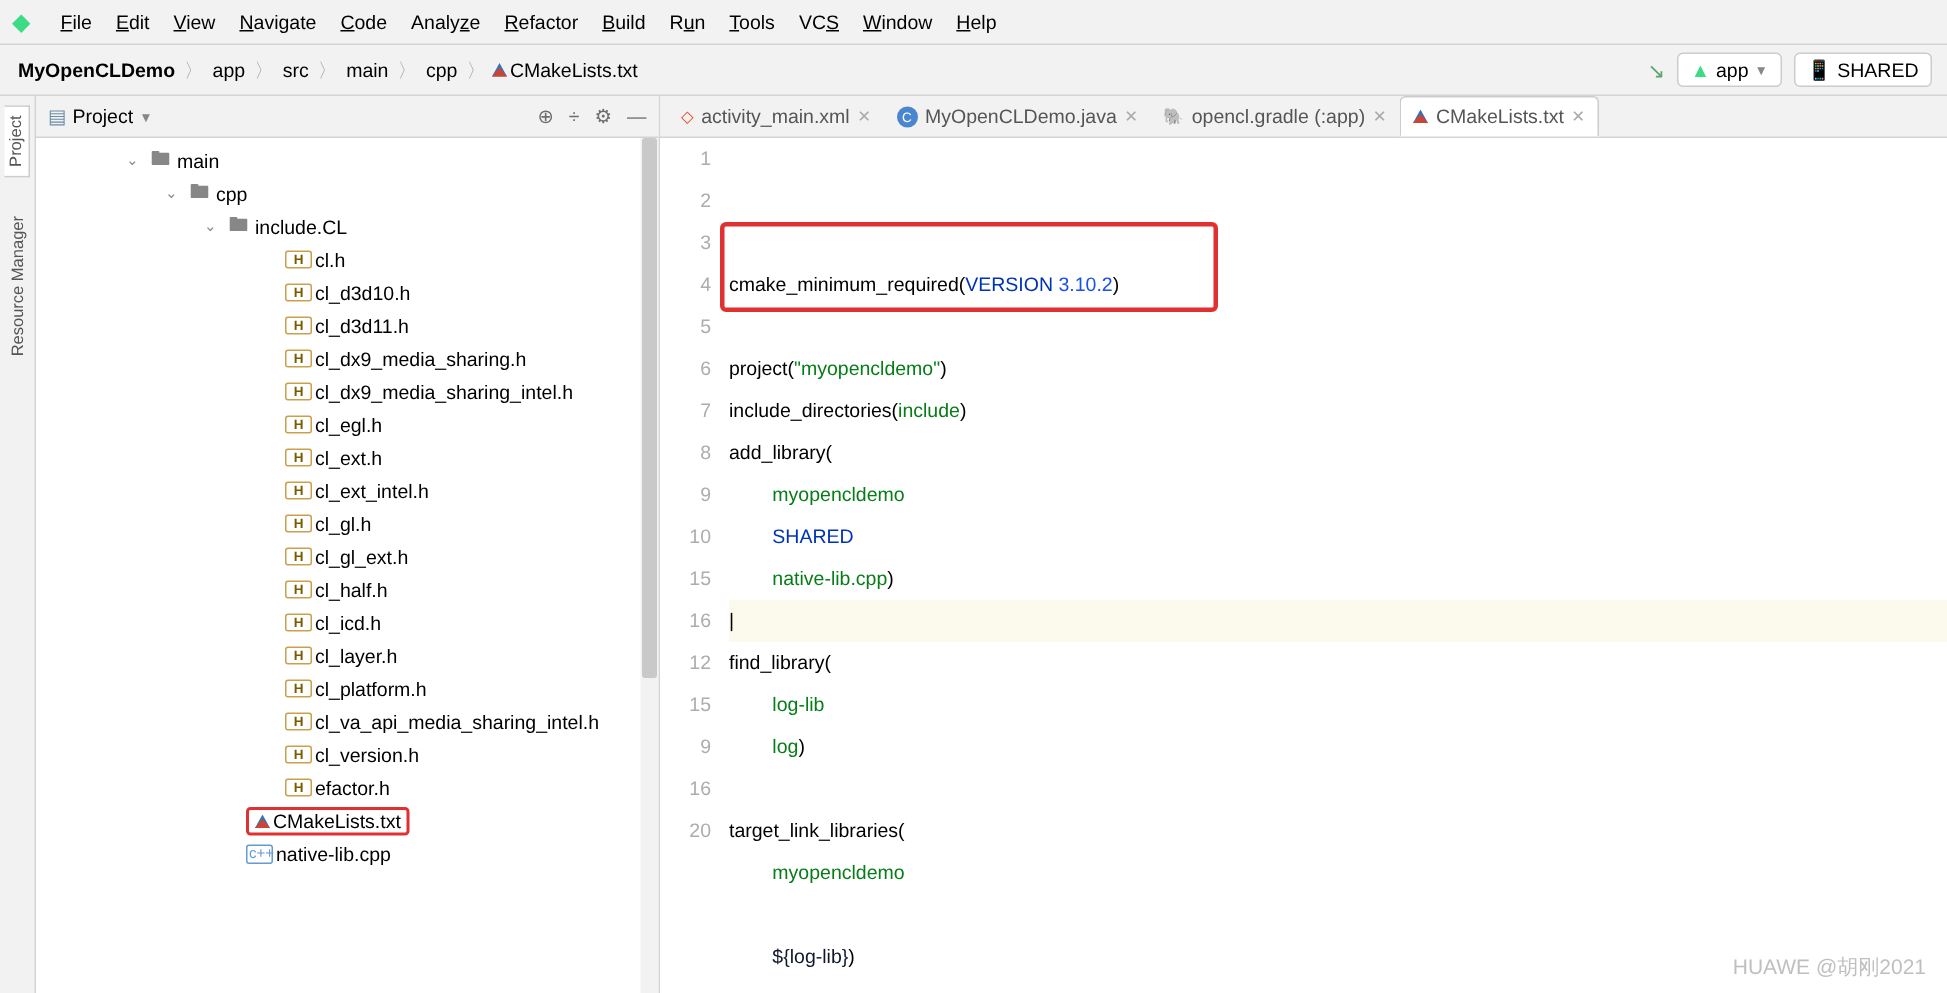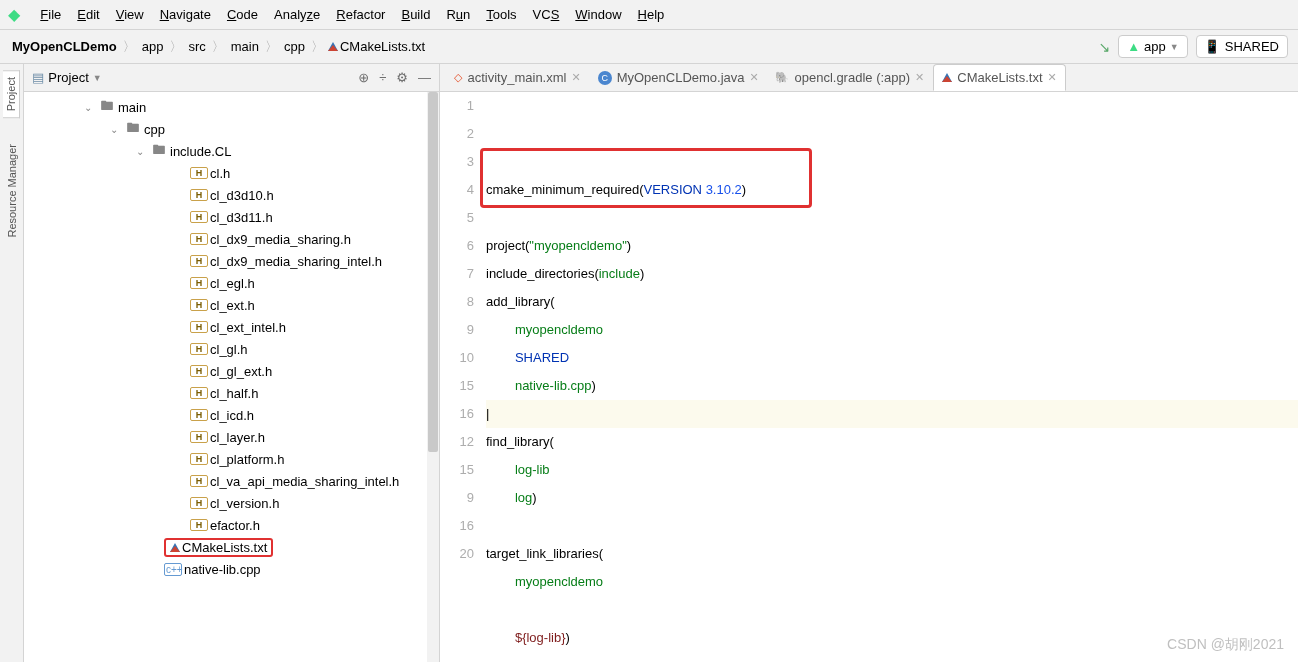--- a/index.html
+++ b/index.html
@@ -39,21 +39,21 @@
 .tab { display: flex; align-items: center; gap: 5px; padding: 0 8px; height: 100%; color: #555; border-right: 1px solid transparent; }
 .tab.active { background: #fff; border: 1px solid #ccc; border-bottom: 1px solid #fff; border-radius: 4px 4px 0 0; }
 .tab .close { color: #aaa; font-size: 11px; }
 .tab .ticon { font-size: 11px; }
 .editor { flex: 1; display: flex; font-family: "JetBrains Mono", Consolas, monospace; font-size: 15px; line-height: 28px; position: relative; }
 .gutter { width: 46px; text-align: right; color: #adadad; padding-right: 12px; background: #fff; user-select: none; }
 .code { flex: 1; white-space: pre; position: relative; color: #000; }
 .code .kw { color: #0033B3; }
 .code .str { color: #067D17; }
 .code .num { color: #1750EB; }
-.code .var { color: #7f1d1d; }
+.code .var { color: #0f172a; }
 .code .highlight-box { position: absolute; border: 3px solid #e03131; border-radius: 4px; }
 .code .line.current { background: #fcfaed; }
 .annotation { position: absolute; color: #e03131; font-size: 22px; font-family: "Microsoft YaHei", sans-serif; line-height: 1.4; }
 .watermark { position: absolute; right: 14px; bottom: 8px; color: rgba(128,128,128,0.5); font-size: 14px; }
 .cmake-tri { display:inline-block; width:0; height:0; border-left:5px solid transparent; border-right:5px solid transparent; border-bottom:9px solid #3573b5; position:relative; }
 .cmake-tri::after{content:""; position:absolute; left:-5px; top:3px; width:0;height:0;border-left:5px solid transparent;border-right:5px solid transparent;border-bottom:6px solid #c43; }
 </style>
 </head>
 <body>
 
@@ -284,13 +284,13 @@
           <div>16</div>
           <div>20</div>
         </div>
       <div class="code" id="code">
         <div class="highlight-box" style="left:-6px; top:56px; width:332px; height:60px"></div>
       <div class="line">cmake_minimum_required(<span class="kw">VERSION</span> <span class="num">3.10.2</span>)</div><div class="line">&nbsp;</div><div class="line">project(<span class="str">"myopencldemo"</span>)</div><div class="line">include_directories(<span class="str">include</span>)</div><div class="line">add_library(</div><div class="line">        <span class="str">myopencldemo</span></div><div class="line">        <span class="kw">SHARED</span></div><div class="line">        <span class="str">native-lib.cpp</span>)</div><div class="line current">|</div><div class="line">find_library(</div><div class="line">        <span class="str">log-lib</span></div><div class="line">        <span class="str">log</span>)</div><div class="line">&nbsp;</div><div class="line">target_link_libraries(</div><div class="line">        <span class="str">myopencldemo</span></div><div class="line">&nbsp;</div><div class="line">        <span class="var">${log-lib}</span>)</div></div>
     </div>
   </div>
 </div>
 
-<div class="watermark">CSDN @胡刚2021</div>
+<div class="watermark">HUAWE @胡刚2021</div>
 
 </body></html>

